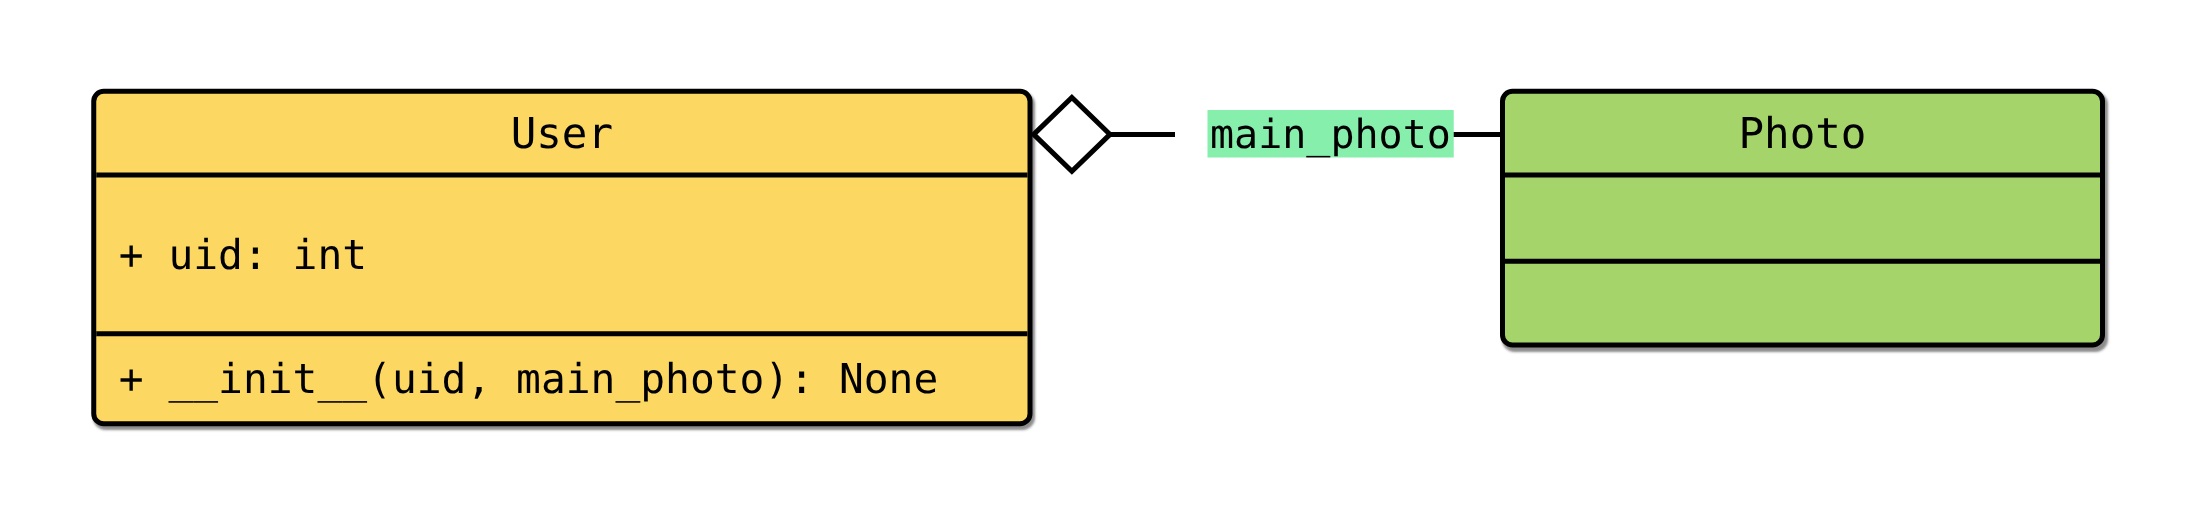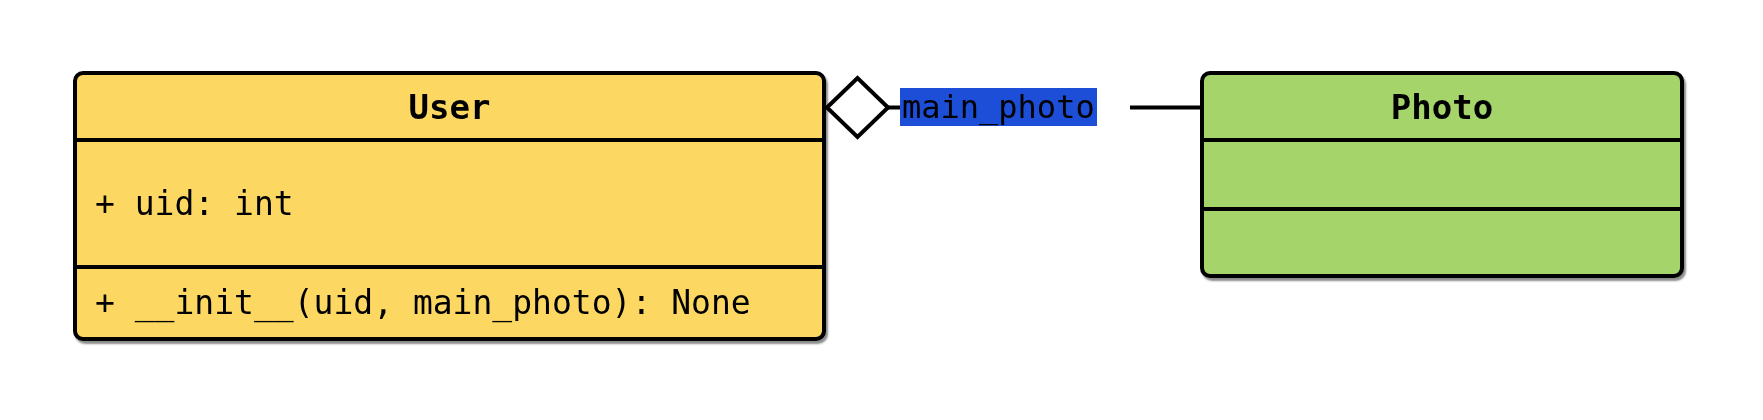--- a/index.html
+++ b/index.html
@@ -24,21 +24,21 @@
     box-shadow: 2px 3px 2px rgba(0,0,0,0.45);
   }
   .box-user { left: 73px; top: 71px; width: 753px; height: 270px; }
   .box-photo { left: 1200px; top: 71px; width: 484px; height: 207px; }
   .sec-title {
     height: 63px;
     flex: 0 0 63px;
     display: flex;
     align-items: center;
     justify-content: center;
-    font-weight: bold;
+    font-weight: normal;
     font-size: 34px;
   }
   .sec {
     border-top: 4px solid #000000;
     display: flex;
     flex-direction: column;
     justify-content: center;
     padding-left: 18px;
     font-size: 33px;
   }
@@ -53,27 +53,27 @@
   .bold { font-weight: bold; }
   .connector-svg {
     position: absolute;
     left: 0; top: 0;
     width: 1763px;
     height: 420px;
     pointer-events: none;
   }
   .rel-label {
     position: absolute;
-    left: 900px;
+    left: 966px;
     top: 88px;
     height: 38px;
     line-height: 38px;
     font-size: 32px;
     white-space: pre;
-    background: #1d4ed8;
+    background: #86efac;
     padding: 0 2px;
   }
 </style>
 </head>
 <body>
 
 <div class="canvas">
 
   <svg class="connector-svg" viewBox="0 0 1763 420">
     <line x1="888" y1="107.5" x2="940" y2="107.5" stroke="#000000" stroke-width="4"></line>

